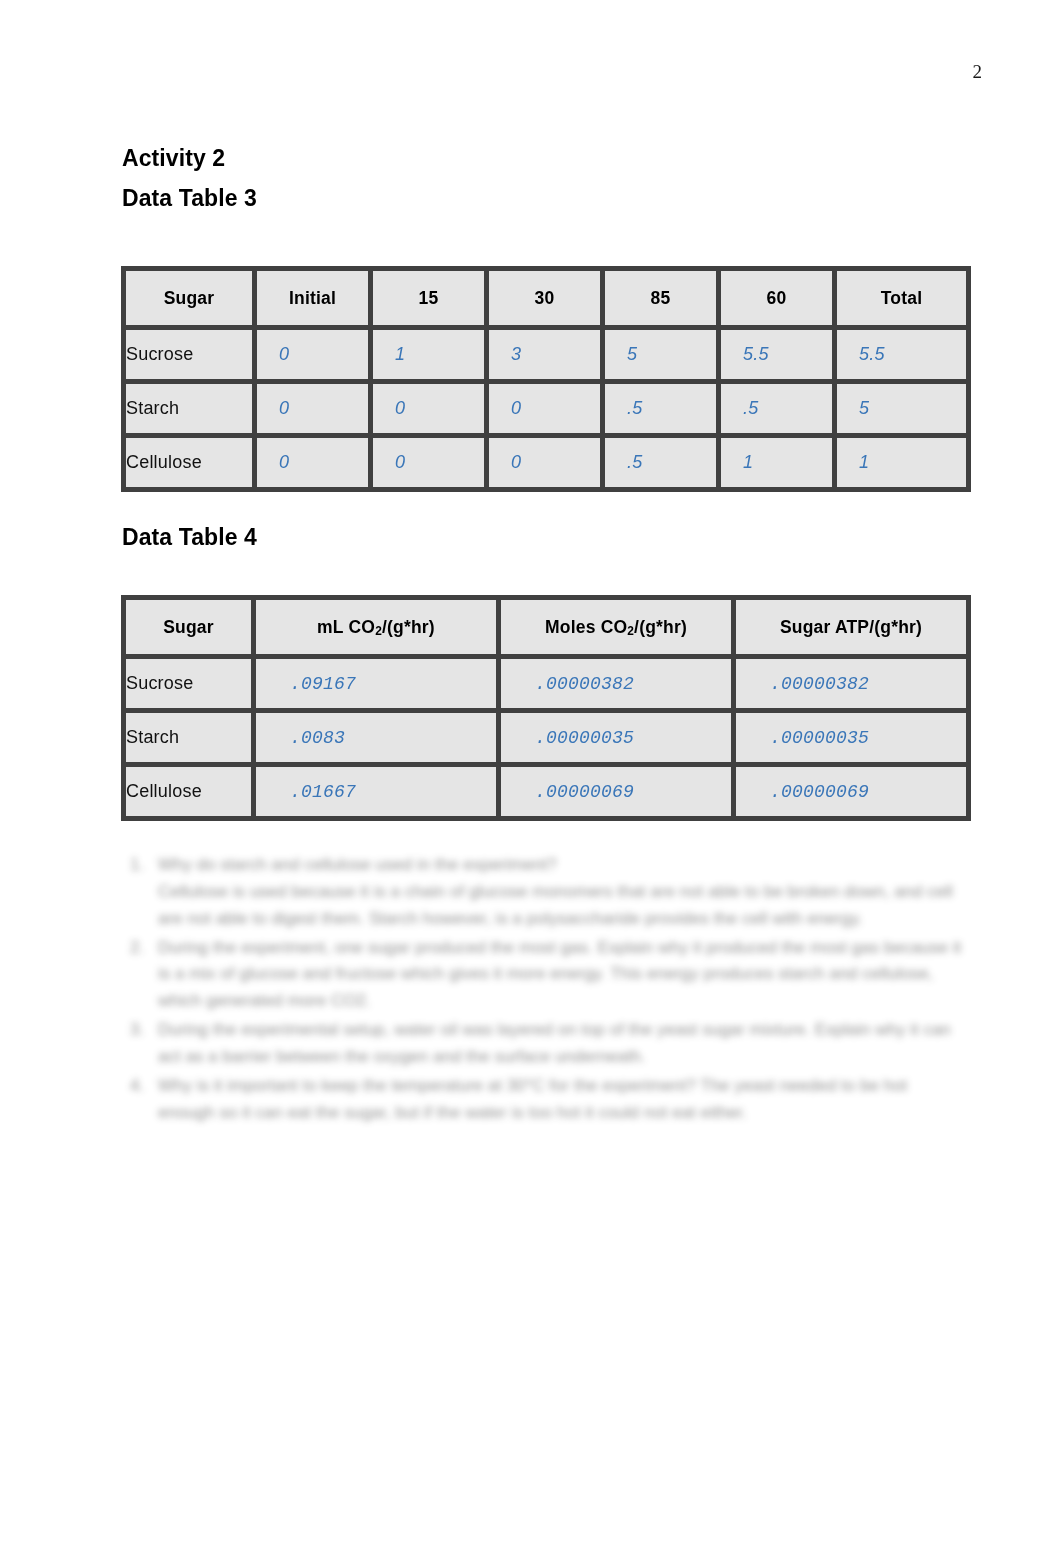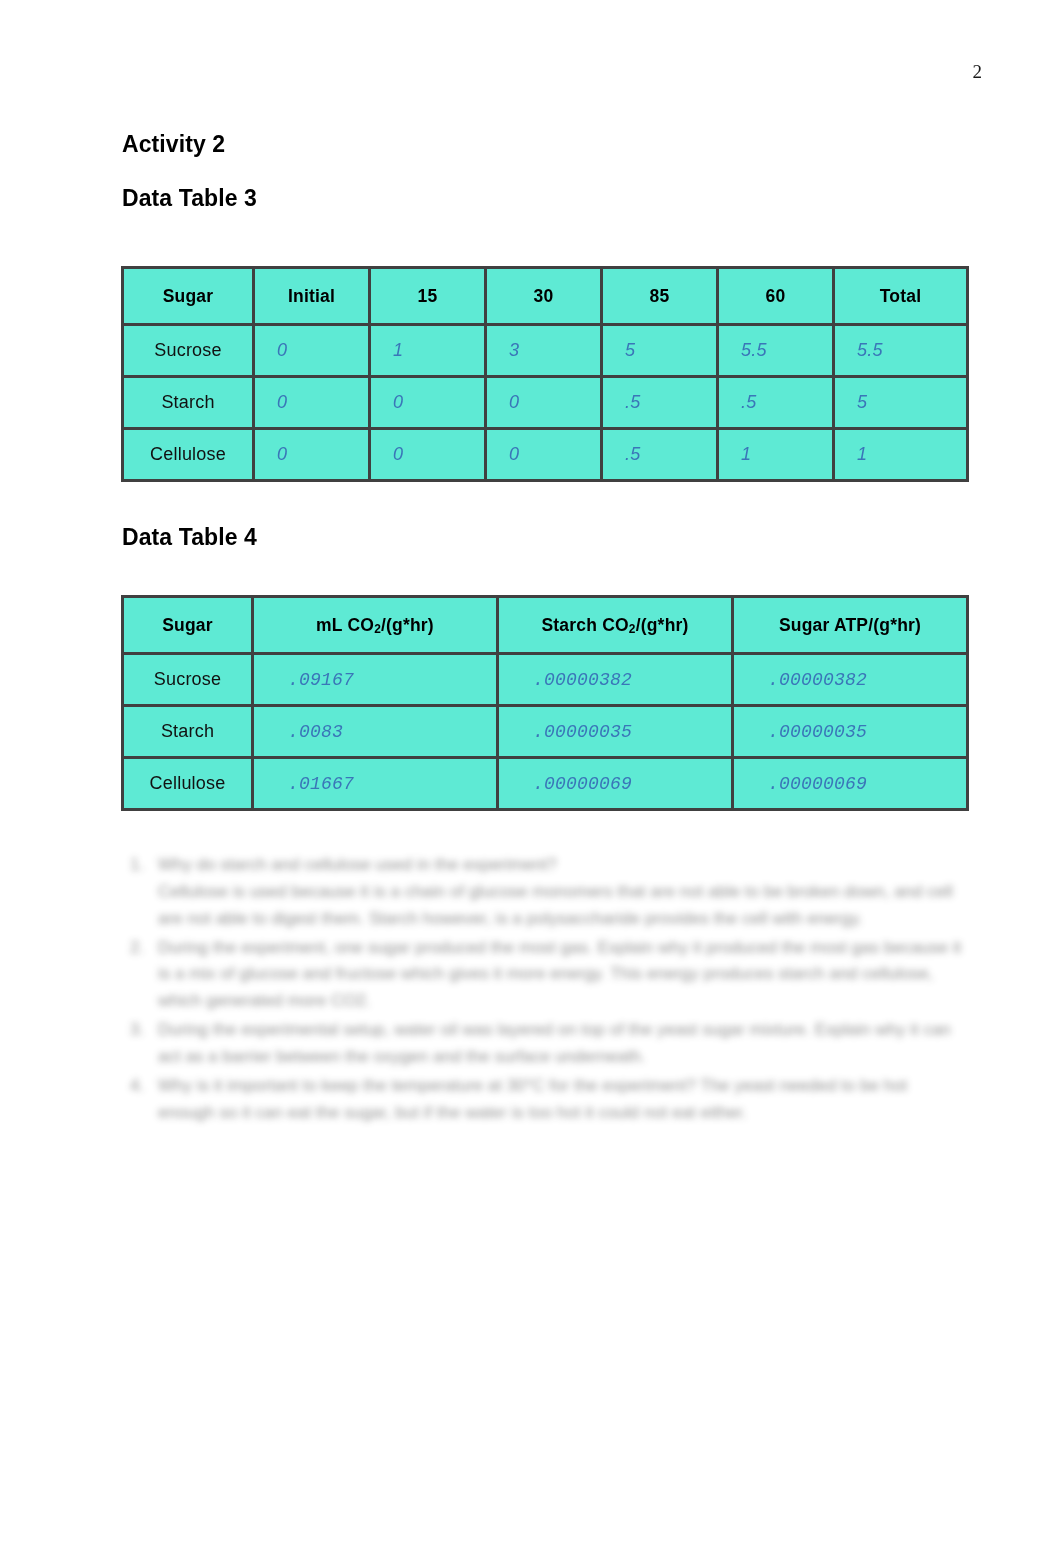--- a/index.html
+++ b/index.html
@@ -36,50 +36,50 @@
   
   .heading {
     position: absolute;
     left: 122px;
     font-weight: bold;
     font-size: 23px;
     letter-spacing: 0.1px;
     color: #000000;
     white-space: nowrap;
   }
-  .heading-activity { top: 131px; text-align: right; }
+  .heading-activity { top: 145px; text-align: right; }
   .heading-dt3      { top: 185px; }
   .heading-dt4      { top: 524px; text-align: right; }
 
   
   .data-table {
     position: absolute;
     border-collapse: collapse;
     table-layout: fixed;
     background: #ffffff;
   }
   .data-table td,
   .data-table th {
-    border: 3px solid #404040;
+    border: 5px solid #404040;
     padding: 0;
     vertical-align: middle;
-    background: #5eead4;
+    background: #e5e5e5;
   }
   .data-table th {
     font-weight: bold;
     font-size: 17.5px;
     text-align: center;
     height: 54px;
     color: #000000;
     letter-spacing: 0.2px;
   }
   .data-table .row-label {
     font-weight: normal;
     font-size: 18px;
-    text-align: center;
+    text-align: left;
     height: 49px;
     color: #111111;
     letter-spacing: 0.2px;
   }
   .data-table .value {
     font-size: 18px;
     font-style: italic;
     color: #3a76b8;
     text-align: left;
     padding-left: 22px;
@@ -215,21 +215,21 @@
     <colgroup>
       <col class="c-sugar">
         <col class="c-m1">
         <col class="c-m2">
         <col class="c-m3">
     </colgroup>
     <thead>
       <tr>
         <th>Sugar</th>
         <th><span>mL CO</span><sub>2</sub><span>/(g*hr)</span></th>
-        <th><span>Starch CO</span><sub>2</sub><span>/(g*hr)</span></th>
+        <th><span>Moles CO</span><sub>2</sub><span>/(g*hr)</span></th>
         <th>Sugar ATP/(g*hr)</th>
       </tr>
     </thead>
     <tbody>
       <tr>
         <td class="row-label">Sucrose</td>
         <td class="value wide">.09167</td>
         <td class="value wide">.00000382</td>
         <td class="value wide">.00000382</td>
       </tr>

